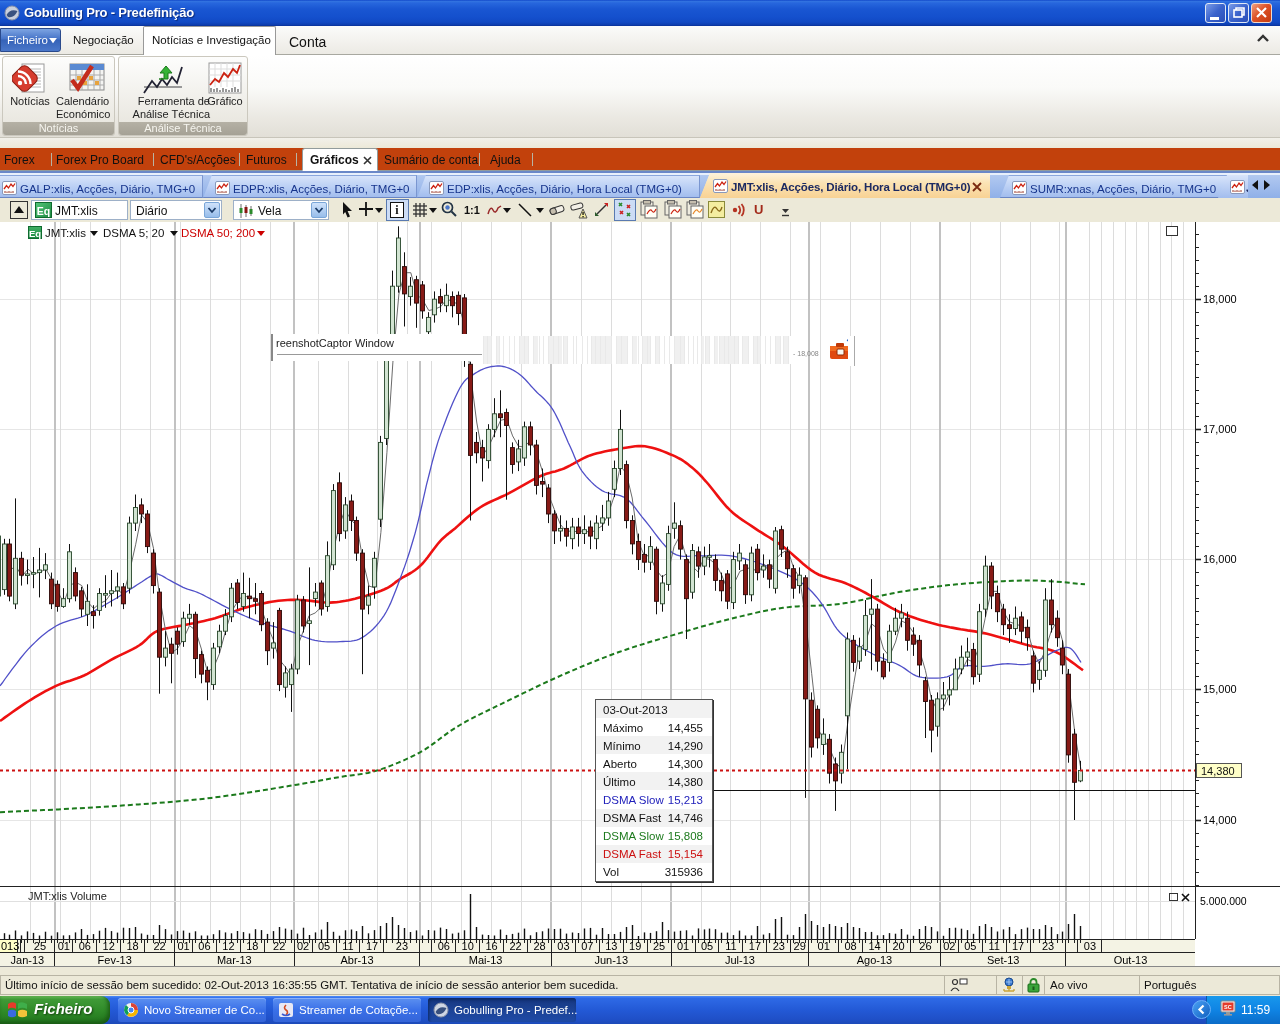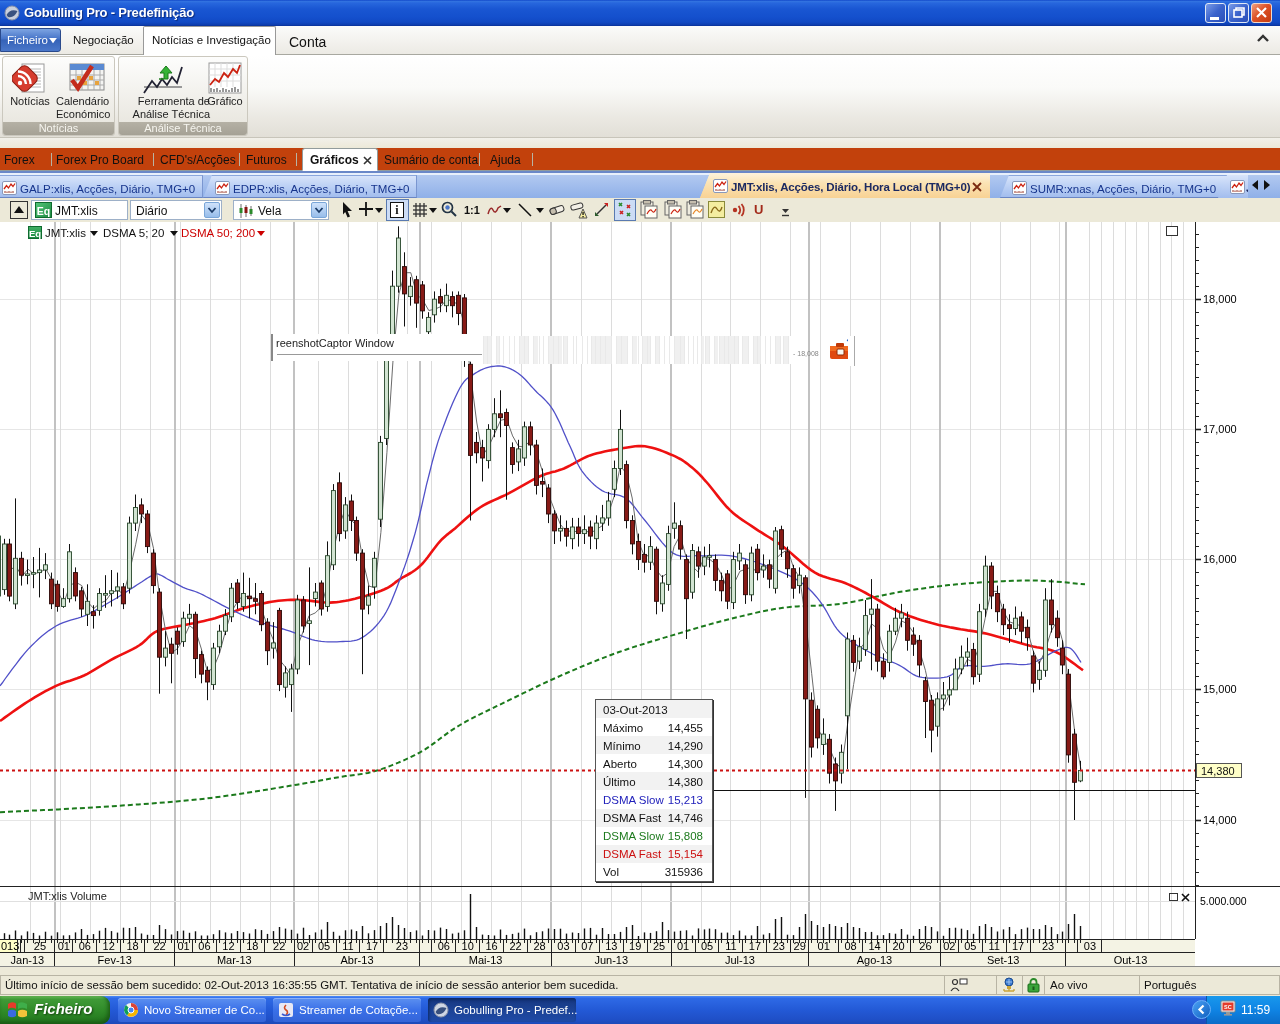--- a/index.html
+++ b/index.html
@@ -176,20 +176,34 @@
     <path d="M2 8 L4.5 4.5 L6.5 7 L9 3 L11 5.5 L13 2.5" stroke="#cc2211" stroke-width="1.3" fill="none"></path>
     <g stroke="#993322" stroke-width="1">
           <line x1="3" y1="12" x2="3" y2="10"></line>
           <line x1="5" y1="12" x2="5" y2="10.5"></line>
           <line x1="7" y1="12" x2="7" y2="10"></line>
           <line x1="9" y1="12" x2="9" y2="10.5"></line>
           <line x1="11" y1="12" x2="11" y2="10"></line>
         </g>
       </svg>
         <span class="tabtxt abs" style="left:30px;top:7px">EDPR:xlis, Acções, Diário, TMG+0</span>
+    </div>
+<div class="abs" style="left:417px;top:4px;width:283px;height:23px;background:linear-gradient(180deg,#d8e4fa 0%,#bed2f5 45%,#a2bdee 100%);border-top:1px solid #8aa6dd;border-bottom:1px solid #6a86c4;clip-path:polygon(9px 0, 100% 0, 100% 100%, 0 100%);border-right:1px solid #7a96d0">
+        <svg class="abs" style="left:12px;top:5px" width="15" height="14" viewBox="0 0 15 14">
+    <rect x="0.5" y="0.5" width="14" height="13" rx="1.5" fill="#fff" stroke="#8899bb"></rect>
+    <path d="M2 8 L4.5 4.5 L6.5 7 L9 3 L11 5.5 L13 2.5" stroke="#cc2211" stroke-width="1.3" fill="none"></path>
+    <g stroke="#993322" stroke-width="1">
+          <line x1="3" y1="12" x2="3" y2="10"></line>
+          <line x1="5" y1="12" x2="5" y2="10.5"></line>
+          <line x1="7" y1="12" x2="7" y2="10"></line>
+          <line x1="9" y1="12" x2="9" y2="10.5"></line>
+          <line x1="11" y1="12" x2="11" y2="10"></line>
+        </g>
+      </svg>
+        <span class="tabtxt abs" style="left:30px;top:7px">EDP:xlis, Acções, Diário, Hora Local (TMG+0)</span>
     </div>
 <div class="abs" style="left:1000px;top:4px;width:228px;height:23px;background:linear-gradient(180deg,#d8e4fa 0%,#bed2f5 45%,#a2bdee 100%);border-top:1px solid #8aa6dd;border-bottom:1px solid #6a86c4;clip-path:polygon(9px 0, 100% 0, 100% 100%, 0 100%);border-right:1px solid #7a96d0">
         <svg class="abs" style="left:12px;top:5px" width="15" height="14" viewBox="0 0 15 14">
     <rect x="0.5" y="0.5" width="14" height="13" rx="1.5" fill="#fff" stroke="#8899bb"></rect>
     <path d="M2 8 L4.5 4.5 L6.5 7 L9 3 L11 5.5 L13 2.5" stroke="#cc2211" stroke-width="1.3" fill="none"></path>
     <g stroke="#993322" stroke-width="1">
           <line x1="3" y1="12" x2="3" y2="10"></line>
           <line x1="5" y1="12" x2="5" y2="10.5"></line>
           <line x1="7" y1="12" x2="7" y2="10"></line>
           <line x1="9" y1="12" x2="9" y2="10.5"></line>

